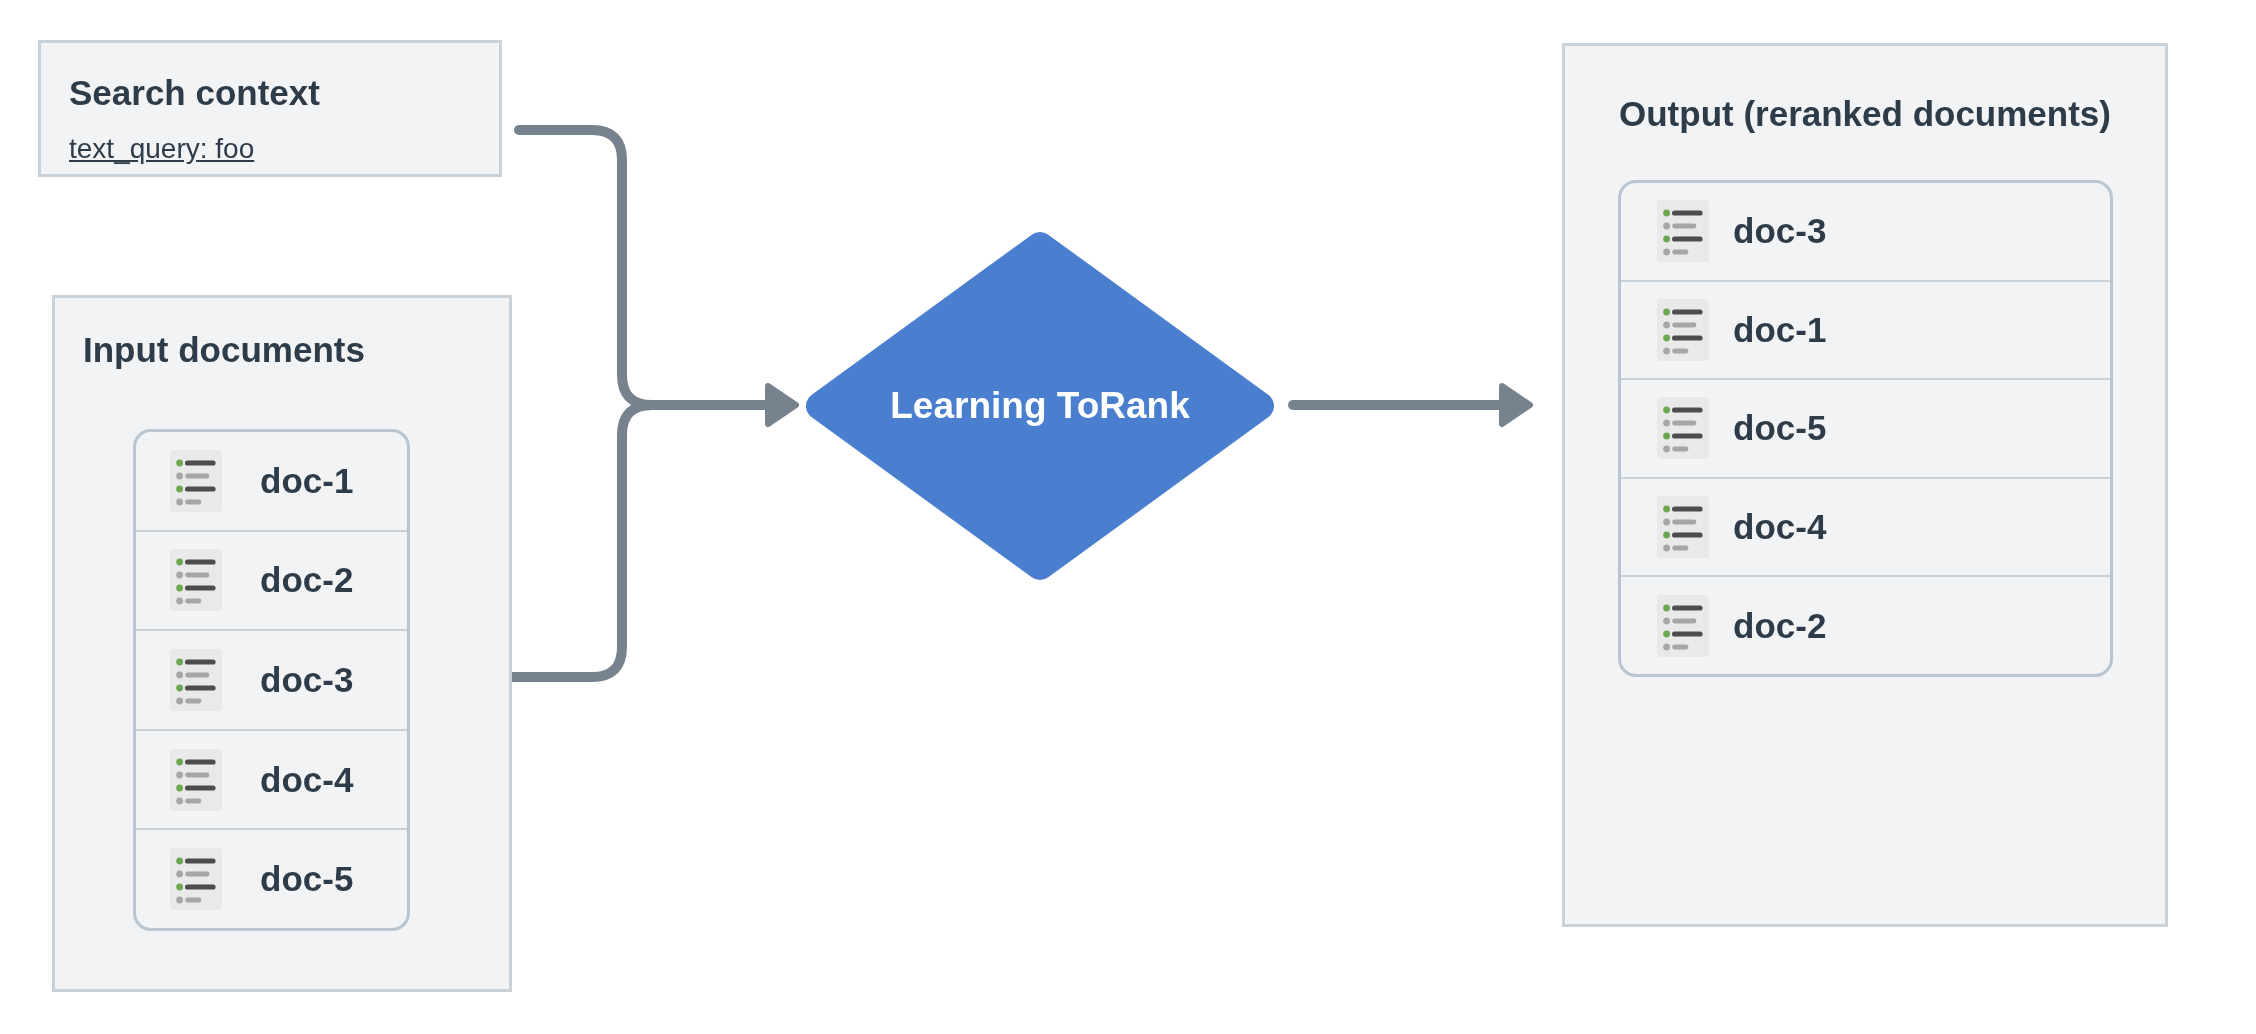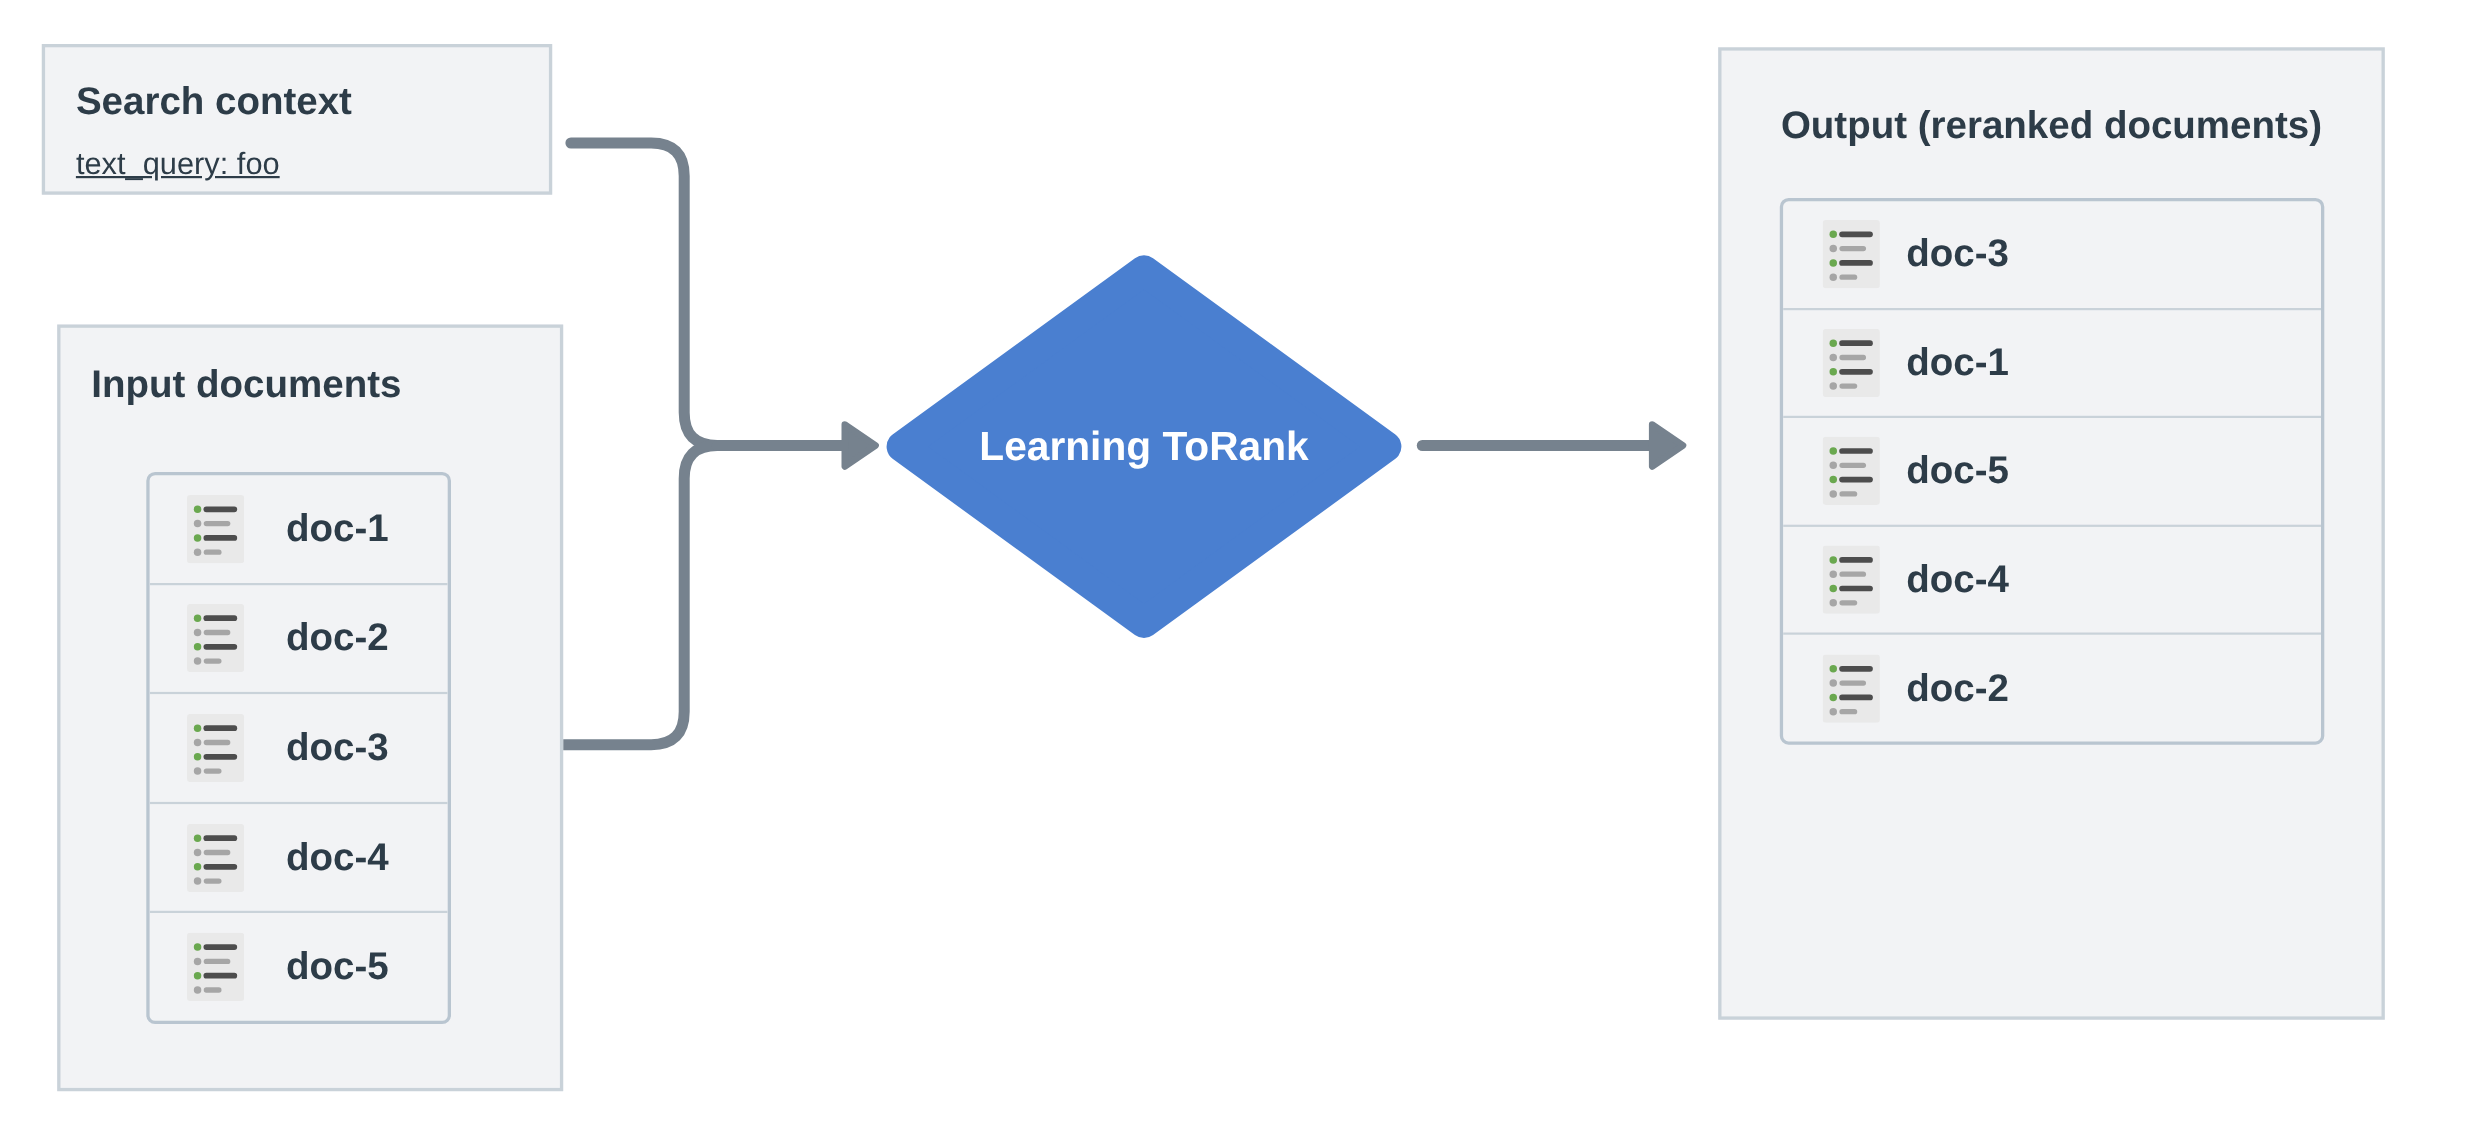--- a/index.html
+++ b/index.html
@@ -55,21 +55,21 @@
 
   .input-box  { left: 52px; top: 295px; width: 460px; height: 697px; }
   .input-box .box-title { position: absolute; left: 28px; top: 32px; }
 
   .output-box { left: 1562px; top: 43px; width: 606px; height: 884px; }
   .output-box .box-title { position: absolute; left: 0; right: 0; top: 48px; text-align: center; }
 
   .doc-list {
     position: absolute;
     border: 3px solid var(--list-border, #b9c5d0);
-    border-radius: 8px;
+    border-radius: 18px;
     box-sizing: border-box;
     background: var(--box-bg, #f2f3f5);
     display: flex; flex-direction: column;
     overflow: hidden;
   }
   .input-list  { left: 78px; top: 131px; width: 277px; height: 502px; }
   .output-list { left: 53px; top: 134px; width: 495px; height: 497px; }
 
   .doc-row {
     flex: 1;

